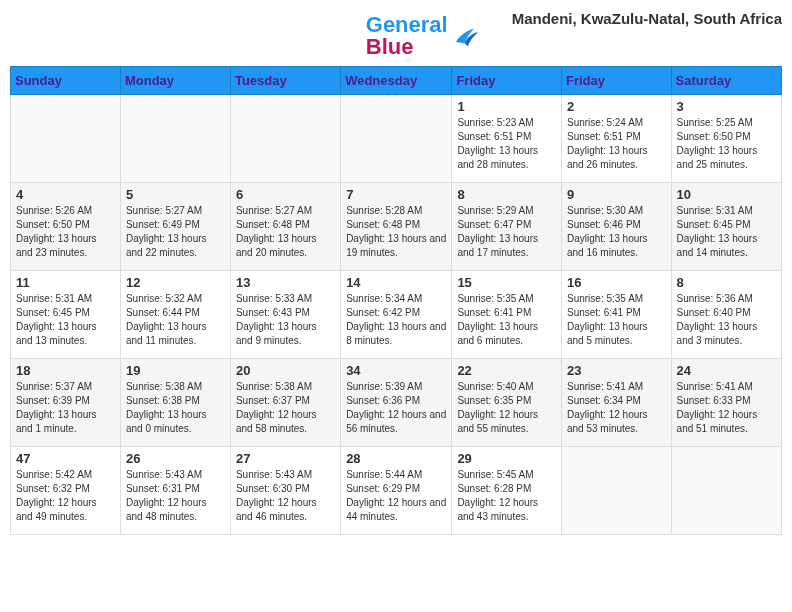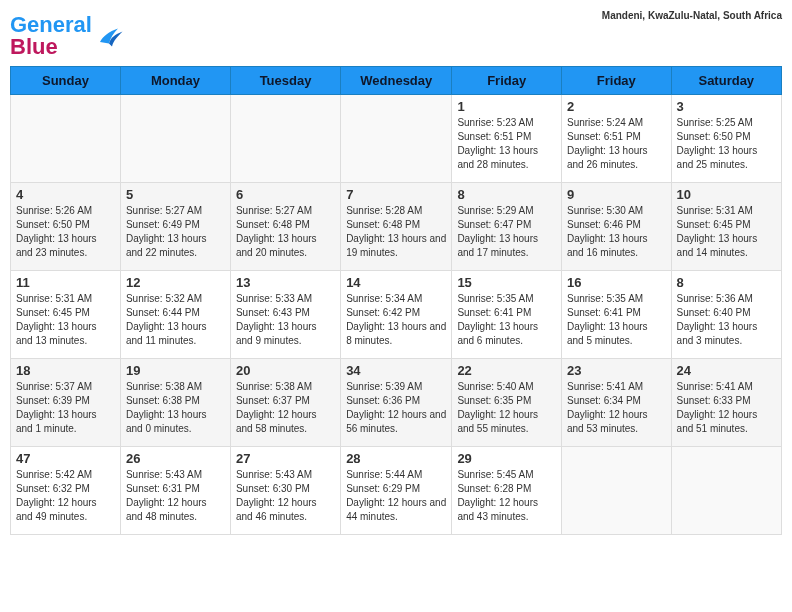--- a/index.html
+++ b/index.html
@@ -5,21 +5,21 @@
     * { box-sizing: border-box; margin: 0; padding: 0; }
     body {
       font-family: Arial, sans-serif;
       background: #fff;
       width: 792px;
       min-height: 612px;
       padding: 10px;
     }
     .header-area {
       display: flex;
-      justify-content: space-between;
+      justify-content: flex-end;
       align-items: flex-start;
       margin-bottom: 8px;
     }
     .logo {
       display: flex;
       align-items: center;
       margin-top: 4px;
     }
     .logo-text {
       font-size: 22px;
@@ -38,37 +38,37 @@
     .title-area {
       text-align: right;
     }
     .calendar-title {
       font-size: 36px;
       font-weight: bold;
       color: #333;
       line-height: 1.1;
     }
     .calendar-subtitle {
-      font-size: 10px;
+      font-size: 15px;
       color: #333;
       font-weight: bold;
       padding-left: 32px;
     }
     table {
       width: 100%;
       border-collapse: collapse;
     }
     thead tr th {
       background-color: #2196F3;
-      color: #0f172a;
+      color: #4c1d95;
       font-size: 13px;
       font-weight: bold;
       padding: 6px 4px;
       border: 1px solid #1a7fc1;
-      text-align: center;
+      text-align: left;
     }
     tbody tr {
       border-bottom: 1px solid #ccc;
     }
     tbody tr td {
       vertical-align: top;
       padding: 4px 5px;
       border: 1px solid #ddd;
       font-size: 10.5px;
       color: #333;

